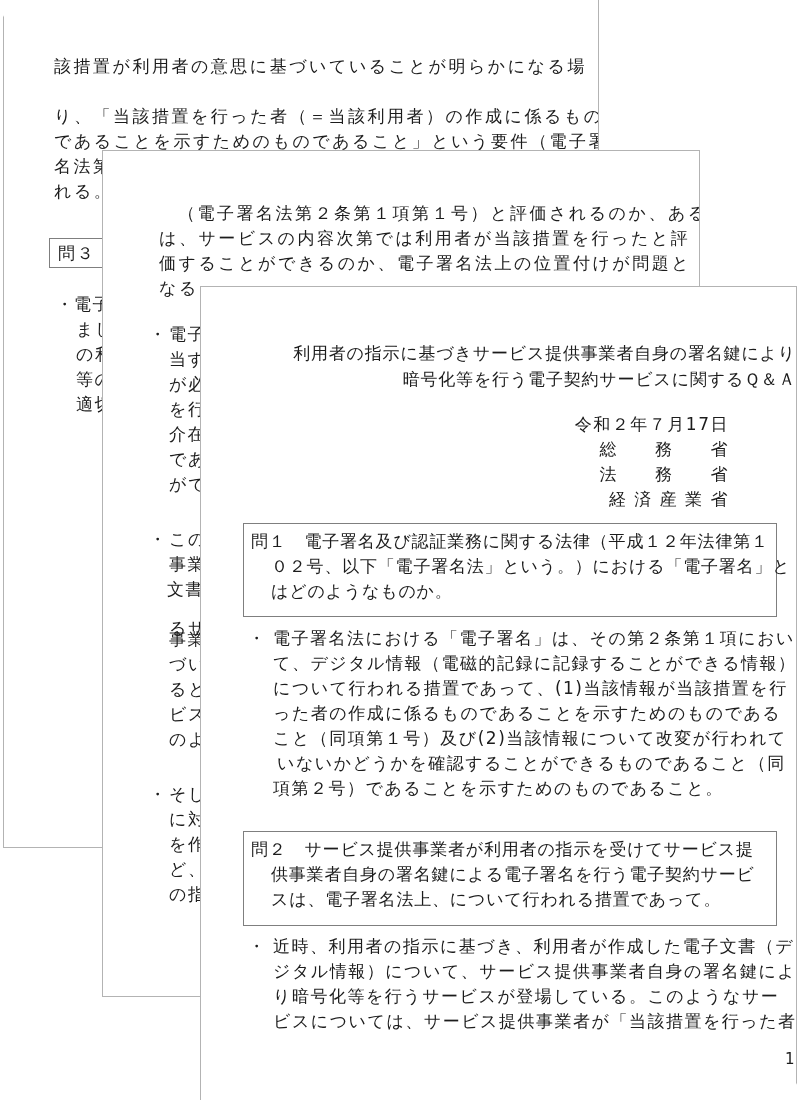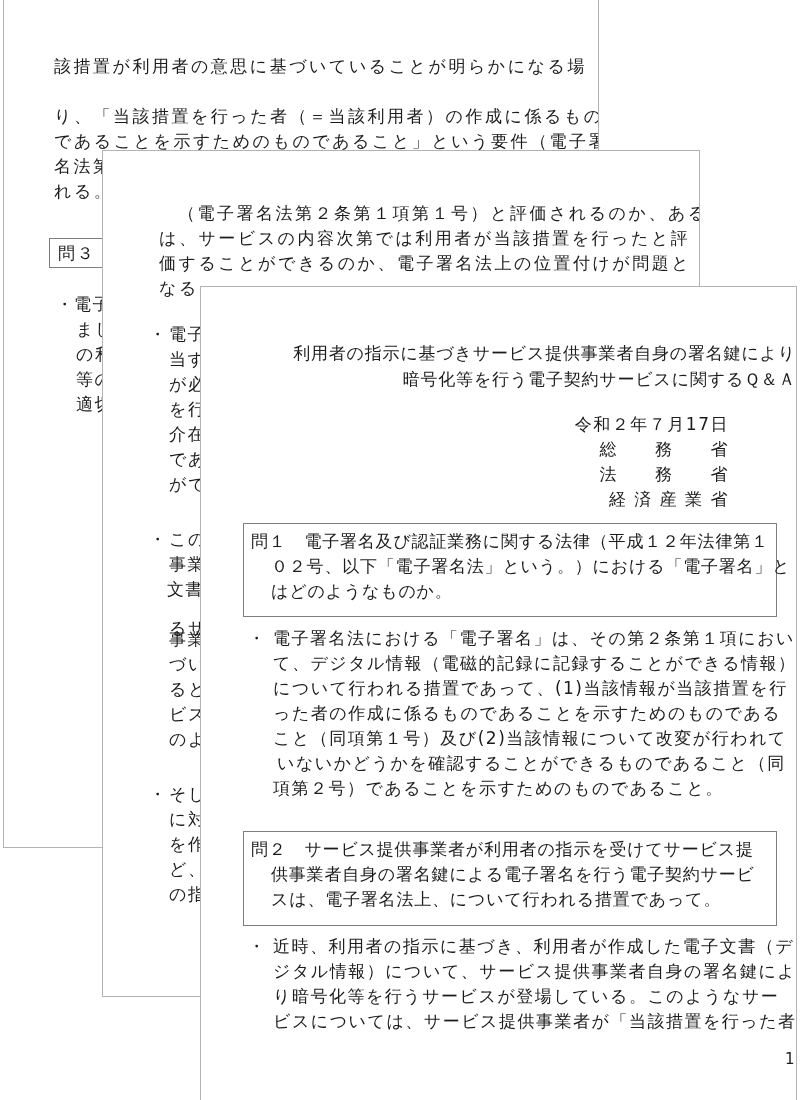--- a/index.html
+++ b/index.html
@@ -1,20 +1,21 @@
 <!DOCTYPE html>
 <html><head>
 <meta charset="utf-8">
 <style>
   html,body { margin:0; padding:0; background:#ffffff; }
   .canvas {
     position:relative; width:800px; height:1100px; overflow:hidden;
     background:#ffffff;
     font-family:"DejaVu Sans","Liberation Sans",sans-serif;
     color:#1c1c1c;
+    border-radius:30px;
   }
   .page {
     position:absolute; background:#ffffff;
     border:1px solid #b3b3b3; box-sizing:border-box;
     overflow:hidden;
   }
   .page-back   { left:3px;   top:-30px; width:596px; height:878px; z-index:1; }
   .page-middle { left:102px; top:150px; width:598px; height:847px; z-index:2; }
   .page-front  { left:200px; top:286px; width:597px; height:830px; z-index:3; }
   .line {

